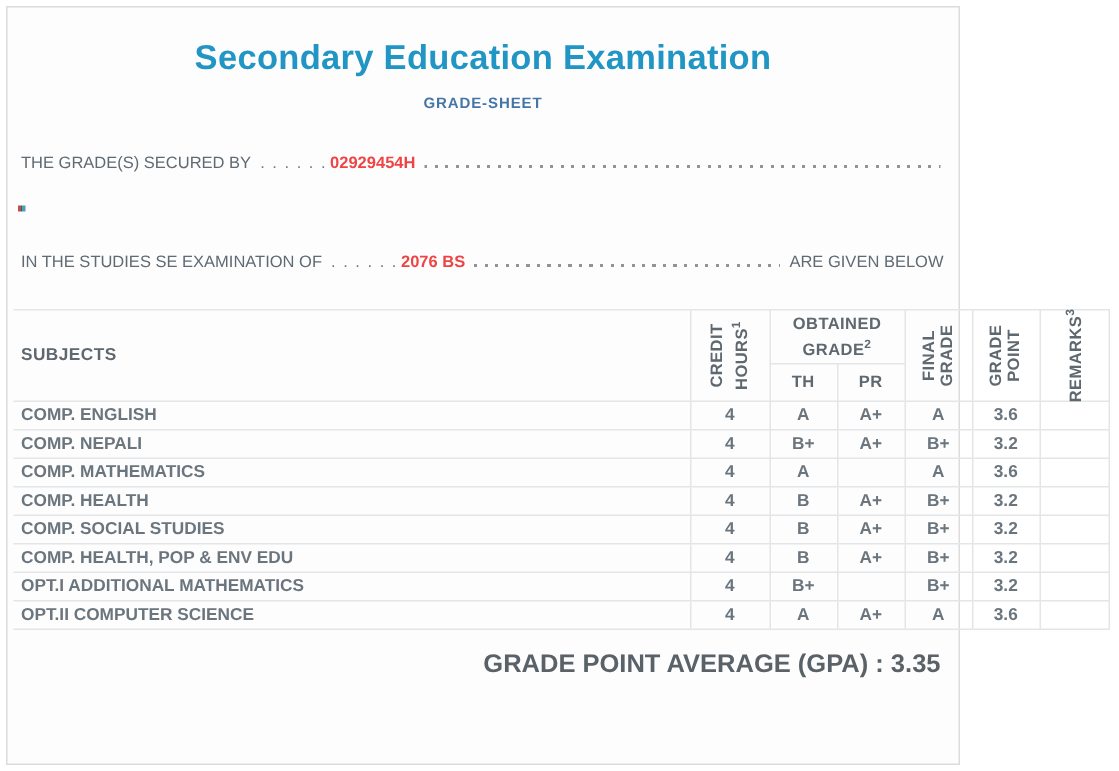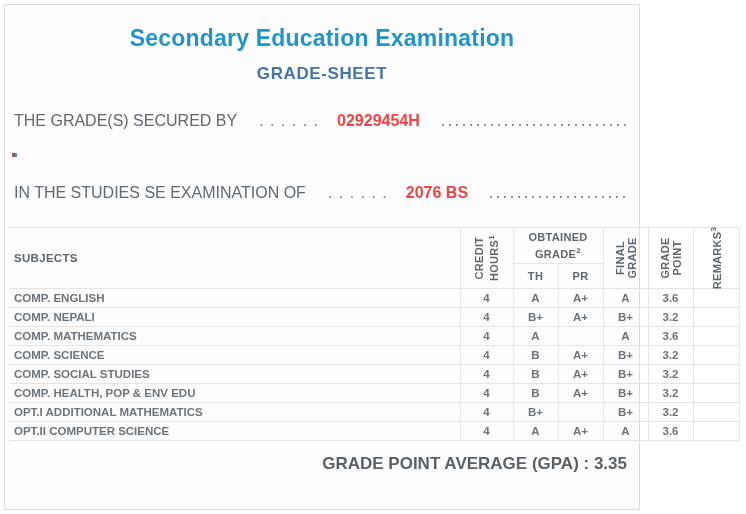--- a/index.html
+++ b/index.html
@@ -8,25 +8,25 @@
   .page {
     position: absolute; left: 4px; top: 4px; width: 636px; height: 506px;
     border: 1px solid #dcdcdc; background: #fdfdfe;
   }
   .title {
     margin-top: 20px; text-align: center;
     font-size: 23px; font-weight: bold; color: #2196c5; letter-spacing: 0.2px;
   }
   .subtitle {
     margin-top: 12px; text-align: center;
-    font-size: 17px; font-weight: bold; color: #4576a6; letter-spacing: 0.6px;
+    font-size: 10px; font-weight: bold; color: #4576a6; letter-spacing: 0.6px;
   }
   .info-line {
     display: flex; align-items: baseline;
-    padding: 0 10px 0 9px; font-size: 16px; color: #5f6a73; white-space: nowrap; gap: 16px;
+    padding: 0 10px 0 9px; font-size: 11px; color: #5f6a73; white-space: nowrap;
   }
   .info-line .dots { margin: 0 2px 0 6px; color: #707a82; letter-spacing: 1px; }
   .info-line .value { font-weight: bold; color: #ef4444; }
   .info-line .suffix { margin-left: 4px; }
   .leader {
     flex: 1 1 auto; height: 2px; margin: 0 2px 1px 6px; align-self: baseline;
     background-image: repeating-linear-gradient(to right, #8d959b 0, #8d959b 2px, transparent 2px, transparent 7px);
   }
   .line-secured { margin-top: 28px; }
   .artifact-row { margin: 13px 0 0 7px; }
@@ -84,20 +84,21 @@
   <div class="artifact-row">
     <span class="tiny-artifact" style="display:inline-block"></span>
   </div>
 
 
   <div class="info-line line-exam">
     <span>IN THE STUDIES SE EXAMINATION OF</span>
     <span class="dots">. . . . . .</span>
     <span class="value">2076 BS</span>
     <span class="leader"></span>
+    <span class="suffix">ARE GIVEN BELOW</span>
   </div>
 
   <table class="grades">
     <colgroup>
       <col style="width:451px">
         <col style="width:53px">
         <col style="width:45px">
       <col style="width:45px">
         <col style="width:45px">
         <col style="width:45px">
@@ -163,21 +164,21 @@
       <tr>
         <td class="subject-cell col-subject">COMP. MATHEMATICS</td>
         <td>4</td>
         <td>A</td>
         <td></td>
         <td>A</td>
         <td>3.6</td>
         <td></td>
       </tr>
       <tr>
-        <td class="subject-cell col-subject">COMP. SCIENCE</td>
+        <td class="subject-cell col-subject">COMP. HEALTH</td>
         <td>4</td>
         <td>B</td>
         <td>A+</td>
         <td>B+</td>
         <td>3.2</td>
         <td></td>
       </tr>
       <tr>
         <td class="subject-cell col-subject">COMP. SOCIAL STUDIES</td>
         <td>4</td>

